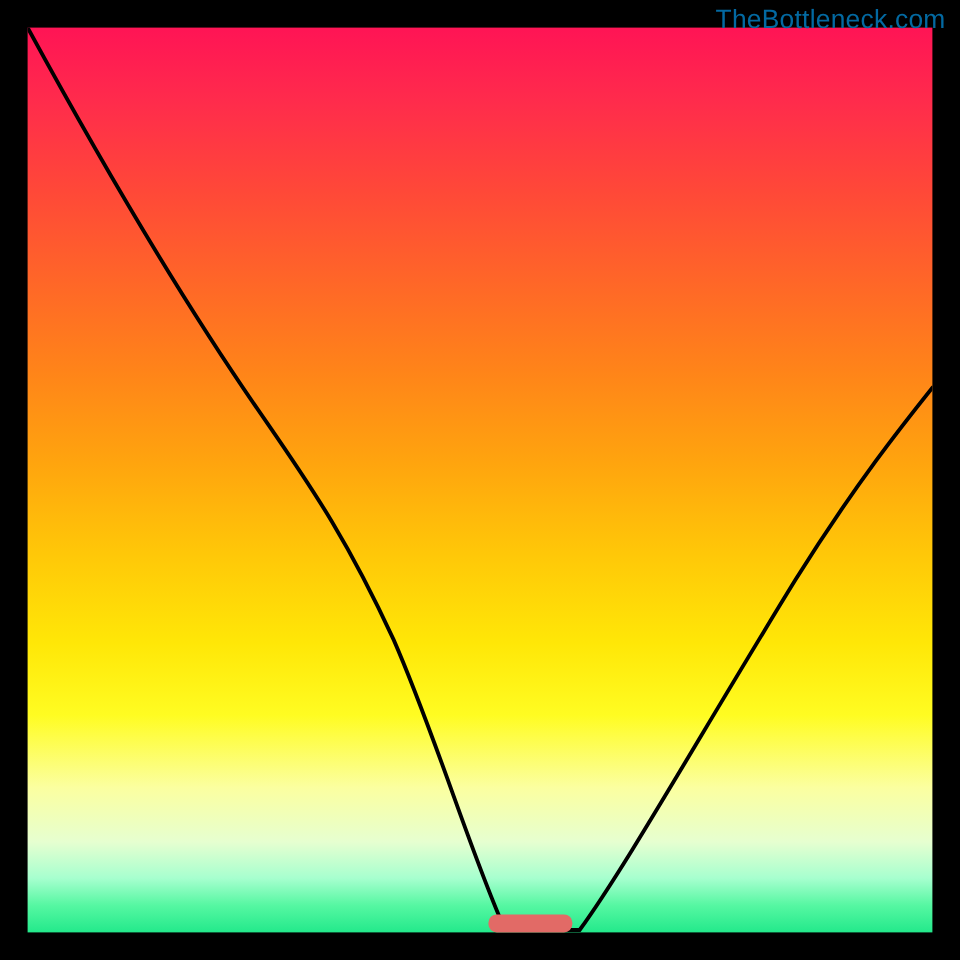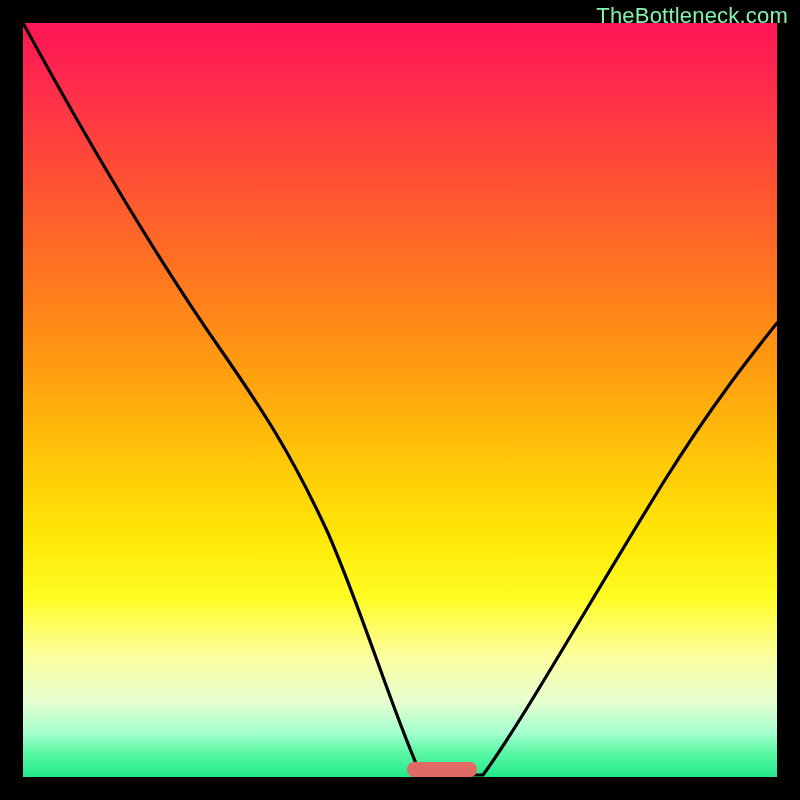--- a/index.html
+++ b/index.html
@@ -14,21 +14,21 @@
   #ff8419 38%,
   #ffa40e 48%,
   #ffc708 58%,
   #ffe707 68%,
   #fffc22 76%,
   #fbffa0 84%,
   #e6ffd0 90%,
   #a7ffcf 94%,
   #56f7a2 97%,
   #23e98b 100%)}
-.watermark{position:absolute;top:3px;right:12px;font:22px Arial,Helvetica,sans-serif;color:#86efac;letter-spacing:0.2px}
+.watermark{position:absolute;top:3px;right:12px;font:22px Arial,Helvetica,sans-serif;color:#0369a1;letter-spacing:0.2px}
 .curve{position:absolute;left:0;top:0}
 .toe{position:absolute;background:#e26a66;height:15px;border-radius:7px}
 </style>
 </head>
 <body>
 
 <div class="wrap">
  <div class="plot">
   <svg class="curve" width="754" height="754" viewBox="0 0 754 754">
    <path d="M 0 0

